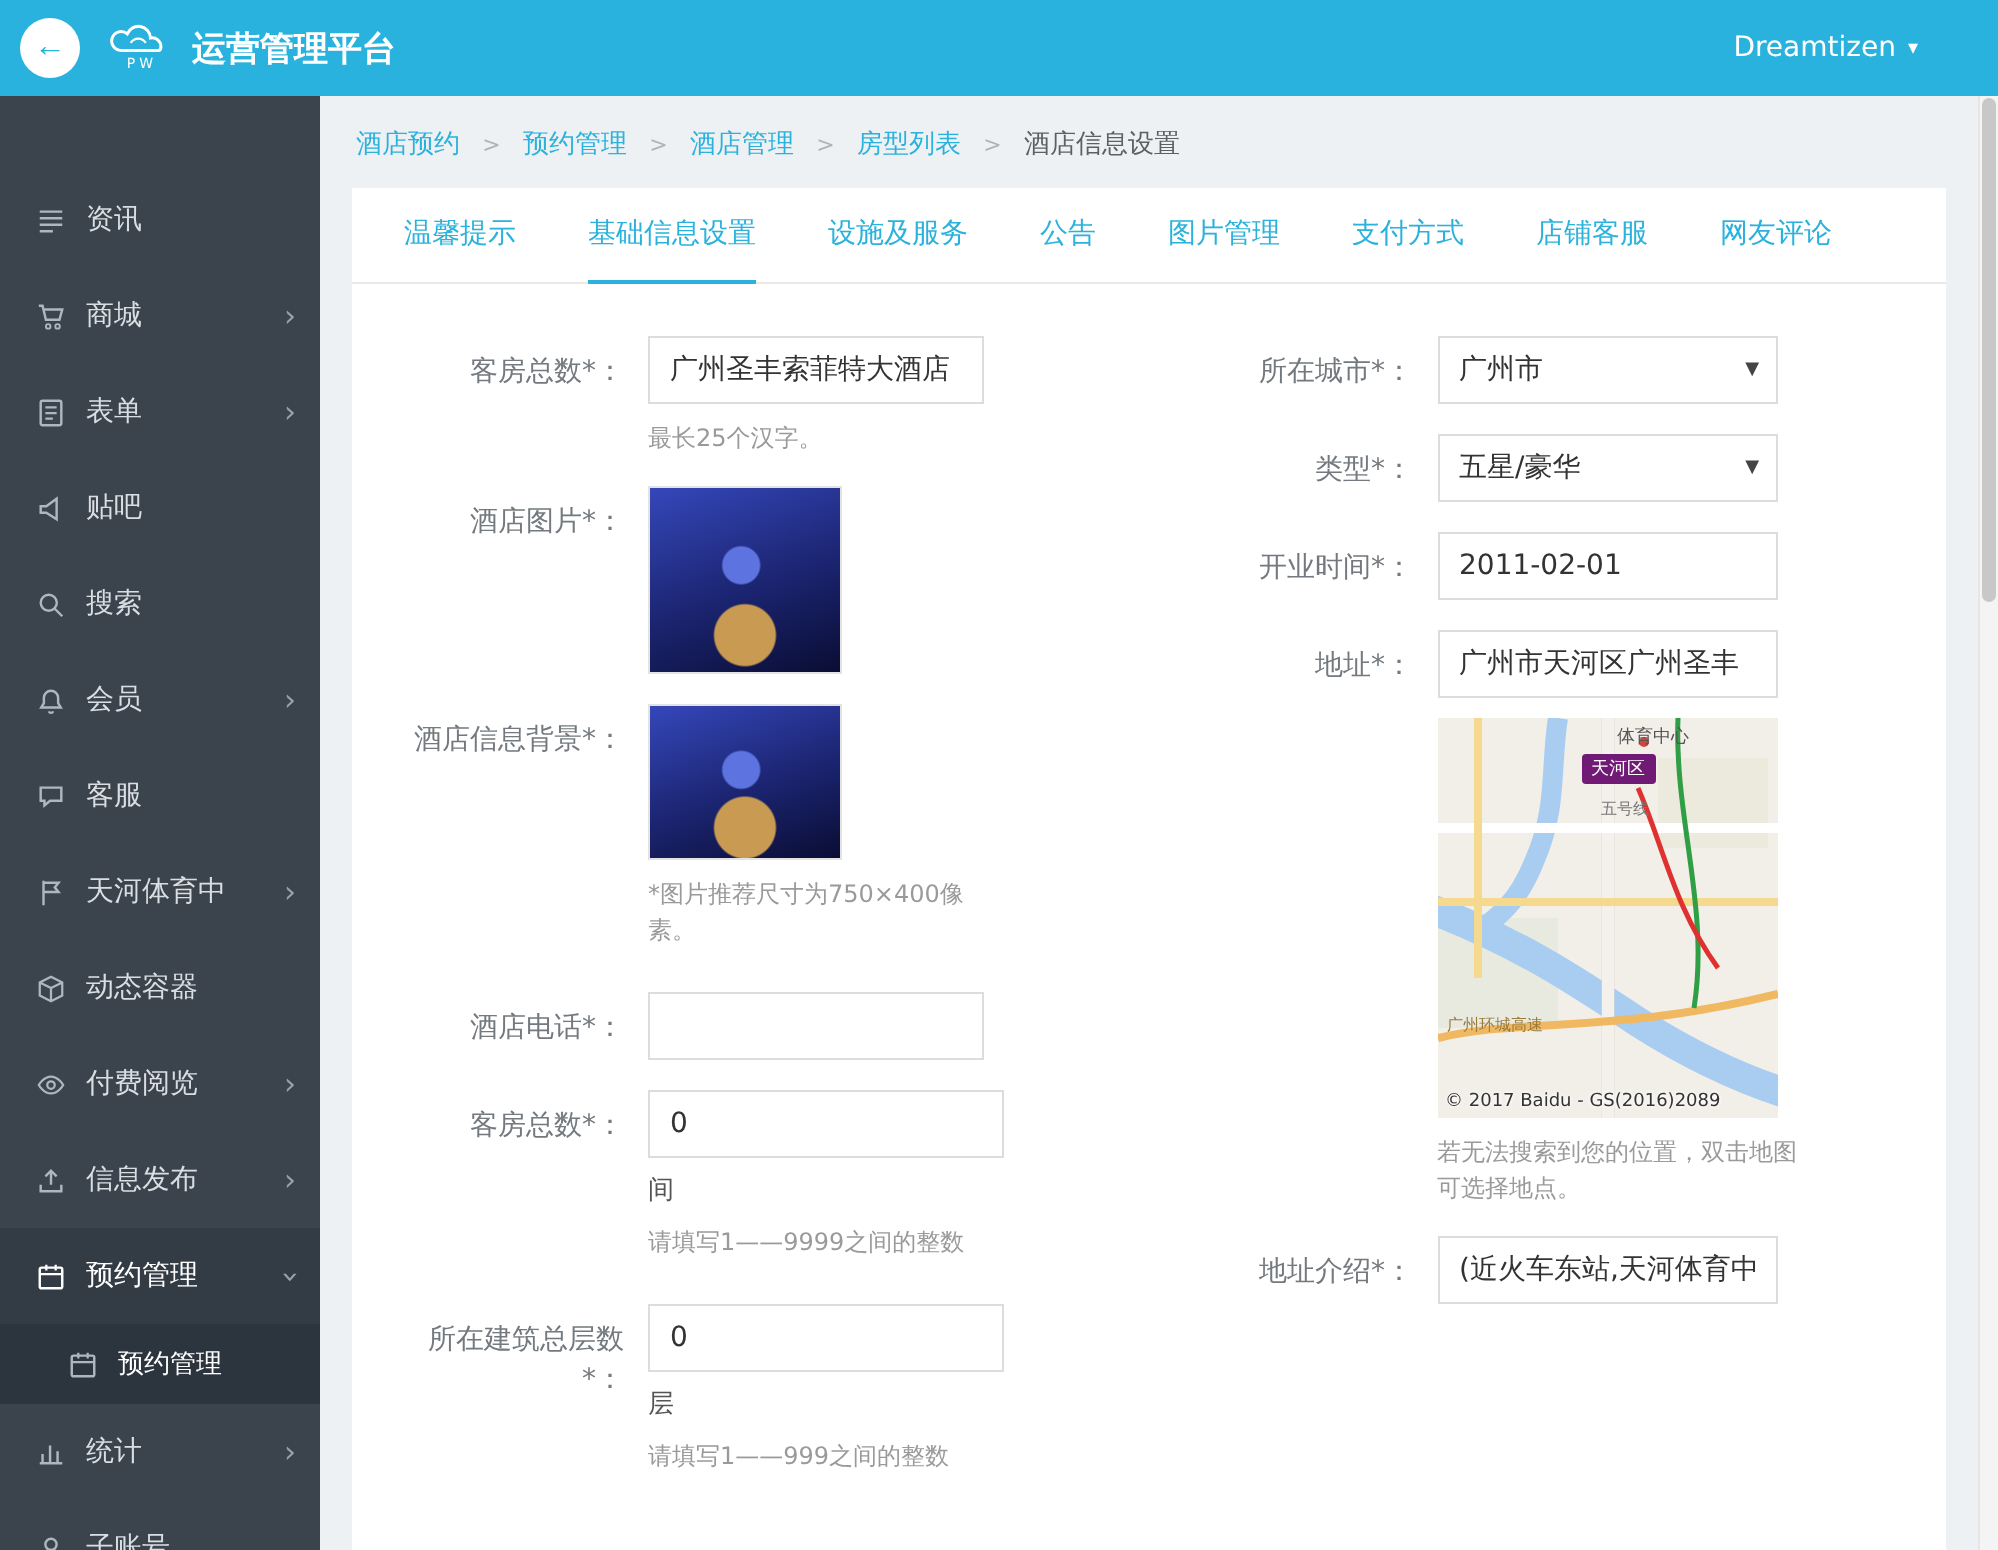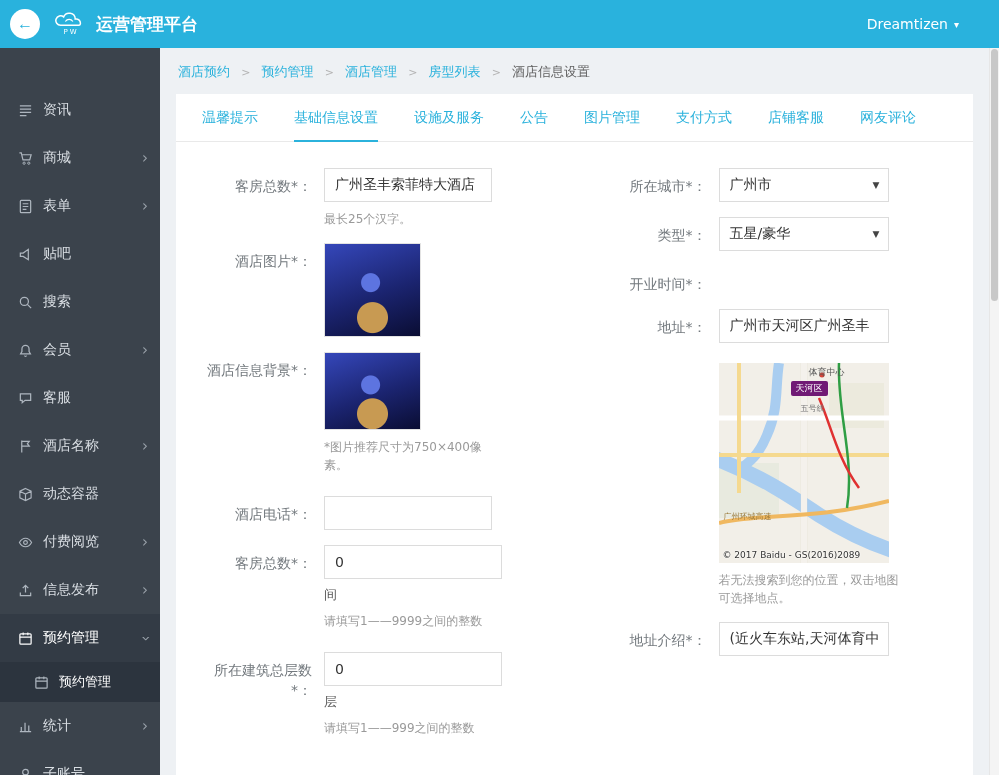--- a/index.html
+++ b/index.html
@@ -56,21 +56,21 @@
   .unit { font-size:13px; color:#555; margin-top:7px; }
   .select { width:170px; height:34px; border:1px solid #dcdcdc; display:flex; align-items:center; justify-content:space-between; padding:0 8px 0 10px; font-size:14px; color:#333; cursor:pointer; background:#fff; }
   .select .s-caret { font-size:9px; color:#444; }
   .thumb { width:97px; height:94px; border:1px solid #e3e3e3; cursor:pointer;
     background:
       radial-gradient(circle at 50% 80%, #c89a52 0 15px, rgba(0,0,0,0) 16px),
       radial-gradient(circle at 48% 42%, #5d74e0 0 9px, rgba(0,0,0,0) 10px),
       linear-gradient(160deg,#3547ba 0%, #1b2470 55%, #0a0d33 100%); }
   .thumb.bgimg { height:78px; }
 
-  .map-wrap { position:relative; width:170px; height:200px; margin-top:16px; cursor:pointer; }
+  .map-wrap { position:relative; width:170px; height:200px; margin-top:6px; cursor:pointer; }
   .map-wrap svg { display:block; width:170px; height:200px; }
   .m-badge { position:absolute; left:72px; top:18px; background:#701a75; color:#fff; font-size:9px; padding:1px 5px; border-radius:2px; white-space:nowrap; }
   .m-poi { position:absolute; left:90px; top:3px; font-size:9px; color:#555; white-space:nowrap; }
   .m-line { position:absolute; left:82px; top:40px; font-size:8px; color:#777; white-space:nowrap; }
   .m-hwy { position:absolute; left:5px; top:148px; font-size:8px; color:#9b7b3c; white-space:nowrap; }
   .m-attr { position:absolute; left:4px; bottom:3px; font-size:9px; color:#333; text-shadow:0 0 2px #fff, 0 0 2px #fff; white-space:nowrap; }
 </style>
 </head>
 <body>
 
@@ -140,21 +140,21 @@
     <div class="side-item">
       <svg viewBox="0 0 16 16">
           <path d="M2.5 3h11v7h-6l-3 2.5V10h-2z" stroke="currentColor" stroke-width="1.3" fill="none"></path>
         </svg>
       <span>客服</span>
     </div>
     <div class="side-item">
       <svg viewBox="0 0 16 16">
           <path d="M4 1.5v13M4 2.5h8l-2 2.5 2 2.5H4" stroke="currentColor" stroke-width="1.3" fill="none"></path>
         </svg>
-      <span>酒店名称</span>
+      <span>天河体育中</span>
       <span class="chev">›</span>
     </div>
     <div class="side-item">
       <svg viewBox="0 0 16 16">
           <path d="M8 1.5l6 3v7l-6 3-6-3v-7z M2 4.5l6 3 6-3 M8 7.5v7" stroke="currentColor" stroke-width="1.2" fill="none"></path>
         </svg>
       <span>动态容器</span>
     </div>
     <div class="side-item">
       <svg viewBox="0 0 16 16">
@@ -288,20 +288,23 @@
             <div class="lbl">类型*：</div>
             <div class="fld">
               <div class="select">
                 <span>五星/豪华</span>
                 <span class="s-caret">▼</span>
               </div>
             </div>
           </div>
           <div class="row">
             <div class="lbl">开业时间*：</div>
+            <div class="fld">
+              <input class="inp" value="2011-02-01" style="">
+            </div>
           </div>
           <div class="row" style="margin-bottom:4px;">
             <div class="lbl">地址*：</div>
             <div class="fld">
               <input class="inp" value="广州市天河区广州圣丰" style="">
             </div>
           </div>
           <div class="row">
             <div class="lbl"></div>
             <div class="fld">

